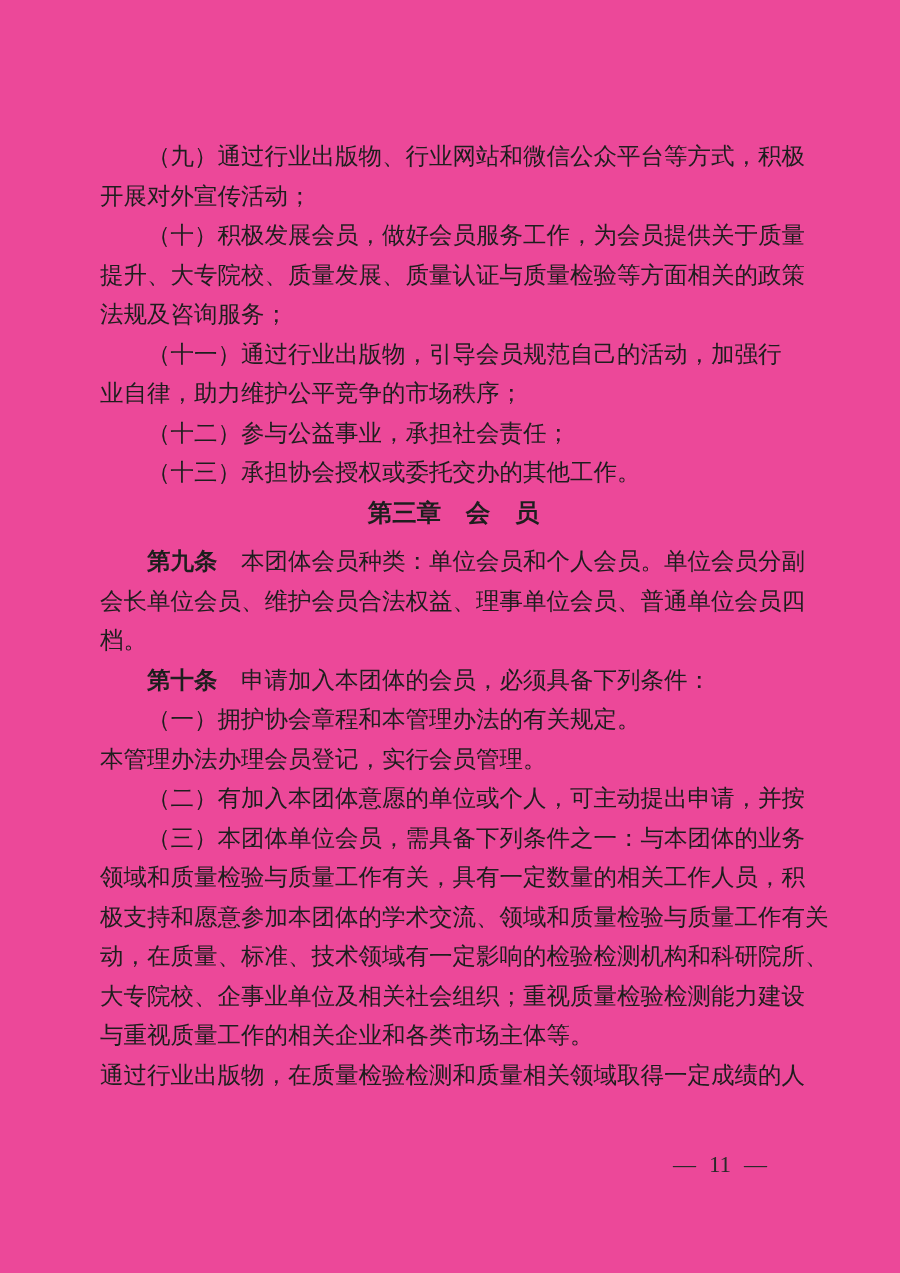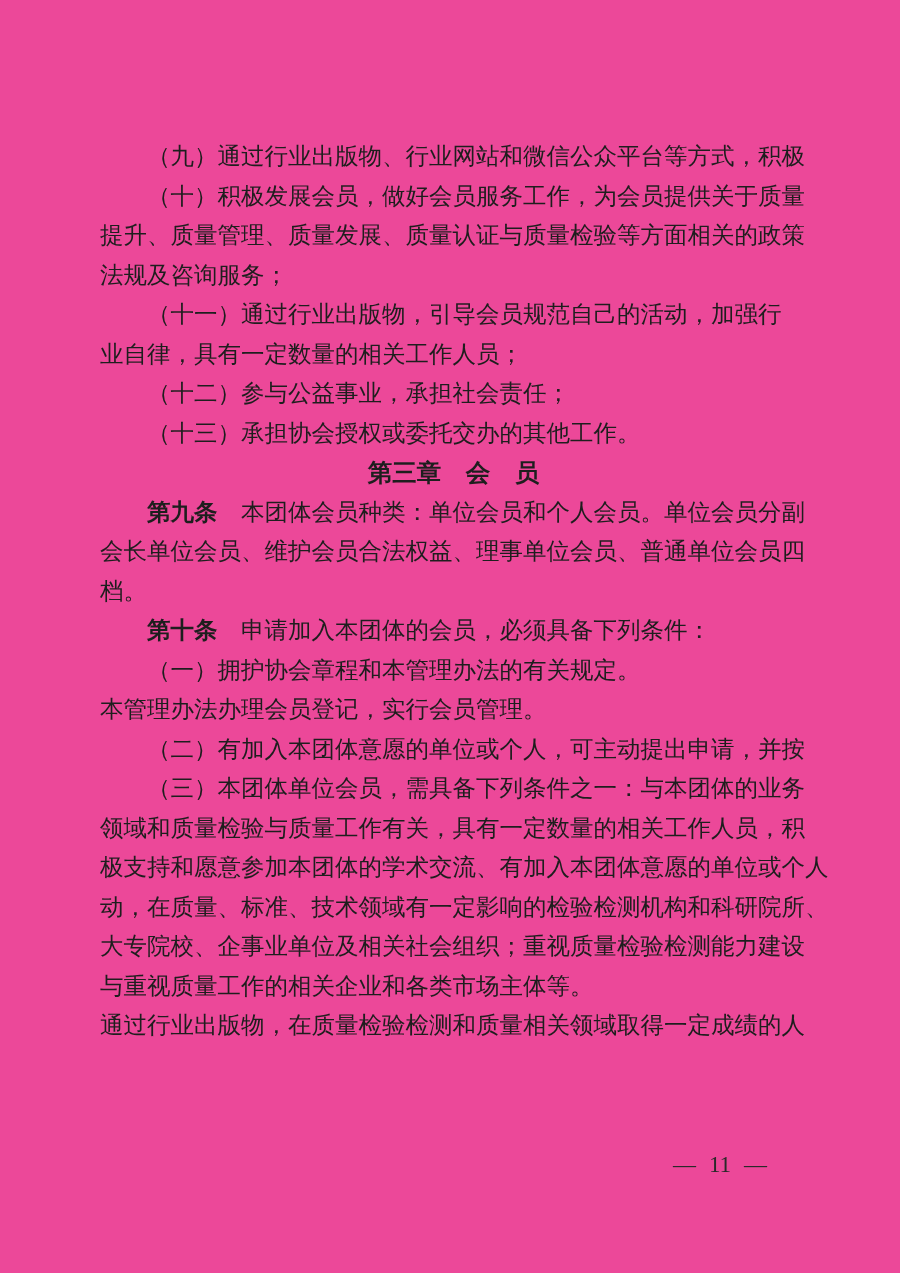--- a/index.html
+++ b/index.html
@@ -28,20 +28,21 @@
     white-space: pre;
   }
   .line.indent {
     text-indent: 47px;
   }
   .line.heading {
     text-align: center;
     font-weight: 700;
     font-size: 24.5px;
     font-family: "Liberation Sans", "DejaVu Sans", sans-serif;
+    margin-bottom: 10px;
     text-indent: 0;
   }
   .bold {
     font-weight: 700;
     font-family: "Liberation Sans", "DejaVu Sans", sans-serif;
   }
   .footer {
     position: absolute;
     top: 1150px;
     left: 620px;
@@ -55,38 +56,39 @@
     font-size: 23px;
     color: #2a2a2a;
   }
 </style>
 </head>
 <body>
 
 <div class="page">
   <div class="doc" id="doc-body">
       <div class="line body indent"><span>（九）通过行业出版物、行业网站和微信公众平台等方式，积极</span></div>
+      <div class="line body"><span>开展对外宣传活动；</span></div>
       <div class="line body indent"><span>（十）积极发展会员，做好会员服务工作，为会员提供关于质量</span></div>
-      <div class="line body"><span>提升、质量管理、质量发展、质量认证与质量检验等方面相关的政策</span></div>
+      <div class="line body"><span>提升、大专院校、质量发展、质量认证与质量检验等方面相关的政策</span></div>
       <div class="line body"><span>法规及咨询服务；</span></div>
       <div class="line body indent"><span>（十一）通过行业出版物，引导会员规范自己的活动，加强行</span></div>
-      <div class="line body"><span>业自律，具有一定数量的相关工作人员；</span></div>
+      <div class="line body"><span>业自律，助力维护公平竞争的市场秩序；</span></div>
       <div class="line body indent"><span>（十二）参与公益事业，承担社会责任；</span></div>
       <div class="line body indent"><span>（十三）承担协会授权或委托交办的其他工作。</span></div>
       <div class="line heading"><span class="bold">第三章　会　员</span></div>
       <div class="line body indent"><span class="bold">第九条</span><span>　本团体会员种类：单位会员和个人会员。单位会员分副</span></div>
       <div class="line body"><span>会长单位会员、维护会员合法权益、理事单位会员、普通单位会员四</span></div>
       <div class="line body"><span>档。</span></div>
       <div class="line body indent"><span class="bold">第十条</span><span>　申请加入本团体的会员，必须具备下列条件：</span></div>
       <div class="line body indent"><span>（一）拥护协会章程和本管理办法的有关规定。</span></div>
       <div class="line body"><span>本管理办法办理会员登记，实行会员管理。</span></div>
       <div class="line body indent"><span>（二）有加入本团体意愿的单位或个人，可主动提出申请，并按</span></div>
       <div class="line body indent"><span>（三）本团体单位会员，需具备下列条件之一：与本团体的业务</span></div>
       <div class="line body"><span>领域和质量检验与质量工作有关，具有一定数量的相关工作人员，积</span></div>
-      <div class="line body"><span>极支持和愿意参加本团体的学术交流、有加入本团体意愿的单位或个人</span></div>
+      <div class="line body"><span>极支持和愿意参加本团体的学术交流、领域和质量检验与质量工作有关</span></div>
       <div class="line body"><span>动，在质量、标准、技术领域有一定影响的检验检测机构和科研院所、</span></div>
       <div class="line body"><span>大专院校、企事业单位及相关社会组织；重视质量检验检测能力建设</span></div>
       <div class="line body"><span>与重视质量工作的相关企业和各类市场主体等。</span></div>
       <div class="line body"><span>通过行业出版物，在质量检验检测和质量相关领域取得一定成绩的人</span></div>
     </div>
   <div class="footer">
     <span>—</span>
     <span>11</span>
     <span>—</span>
   </div>

